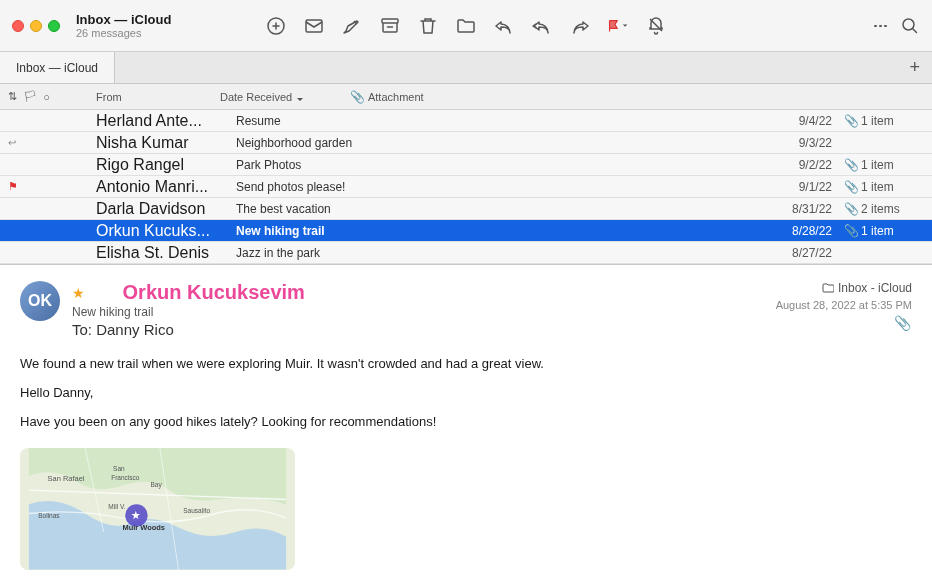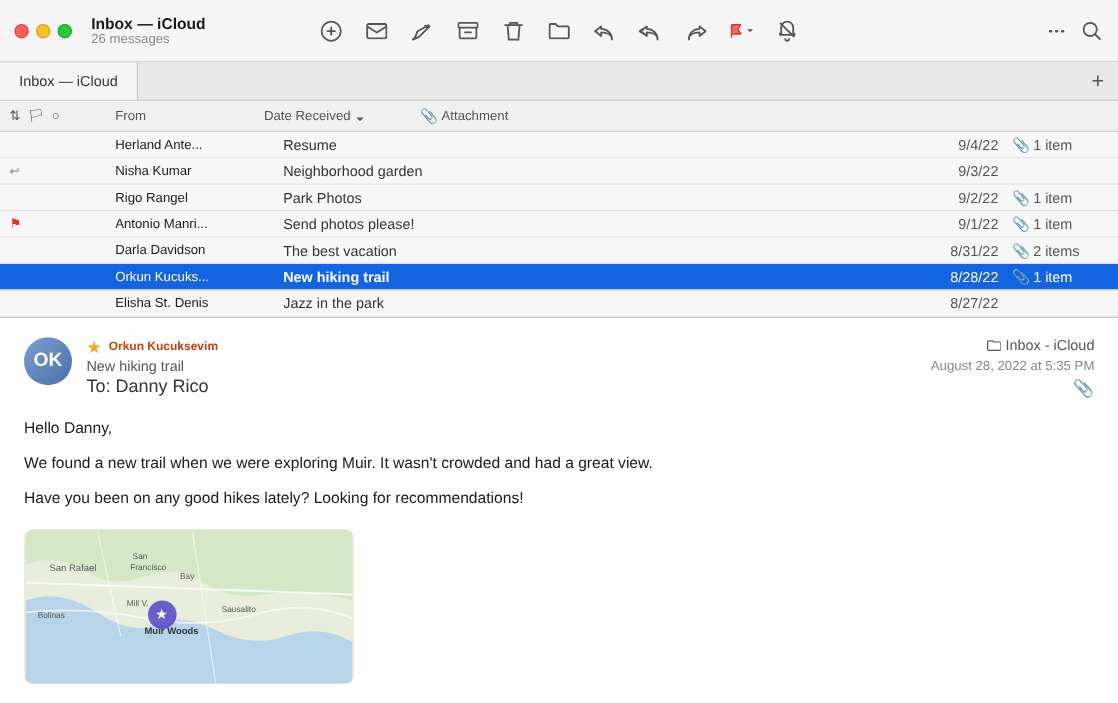--- a/index.html
+++ b/index.html
@@ -176,21 +176,21 @@
       align-items: center;
       gap: 6px;
       font-size: 10px;
     }
     .flag-red { color: #e03030; font-size: 11px; }
     .reply-indicator { color: #888; font-size: 10px; }
 
     .row-from {
       width: 140px;
       flex-shrink: 0;
-      font-size: 11px;
+      font-size: 16px;
       font-weight: 500;
       overflow: hidden;
       text-overflow: ellipsis;
       white-space: nowrap;
       color: #1a1a1a;
     }
     .email-row.selected .row-from { color: white; }
 
     .row-subject {
       flex: 1;
@@ -246,23 +246,24 @@
       color: white;
       font-weight: 600;
       font-size: 16px;
       margin-right: 12px;
       flex-shrink: 0;
     }
     .preview-sender-info {
       flex: 1;
     }
     .preview-sender-name {
-      font-size: 10px;
+      font-size: 20px;
       font-weight: 600;
-      color: #c2410c;
+      color: #ec4899;
+      margin-left: 32px;
     }
     .preview-subject-line {
       font-size: 12px;
       color: #555;
       margin-top: 1px;
     }
     .preview-to {
       font-size: 15px;
       color: #888;
       margin-top: 2px;
@@ -533,22 +534,22 @@
               <path d="M1 2a1 1 0 011-1h3l1 1h5a1 1 0 011 1v5a1 1 0 01-1 1H2a1 1 0 01-1-1V2z" stroke="#555" stroke-width="1"></path>
             </svg>
           <span>Inbox - iCloud</span>
         </div>
         <span>August 28, 2022 at 5:35 PM</span>
         <span class="preview-attach-icon">📎</span>
       </div>
     </div>
 
     <div class="preview-body">
+      <p>We found a new trail when we were exploring Muir. It wasn't crowded and had a great view.</p>
       <p>Hello Danny,</p>
-      <p>We found a new trail when we were exploring Muir. It wasn't crowded and had a great view.</p>
       <p>Have you been on any good hikes lately? Looking for recommendations!</p>
     </div>
 
     <div class="map-container">
       <svg class="map-svg" viewBox="0 0 275 130" xmlns="http://www.w3.org/2000/svg">
 
         <rect width="275" height="130" fill="#e8eedb"></rect>
 
         <path d="M0 60 Q30 50 60 70 Q90 90 110 80 Q130 70 160 85 Q190 100 220 90 Q250 80 275 95 L275 130 L0 130 Z" fill="#b8d4e8"></path>
 

